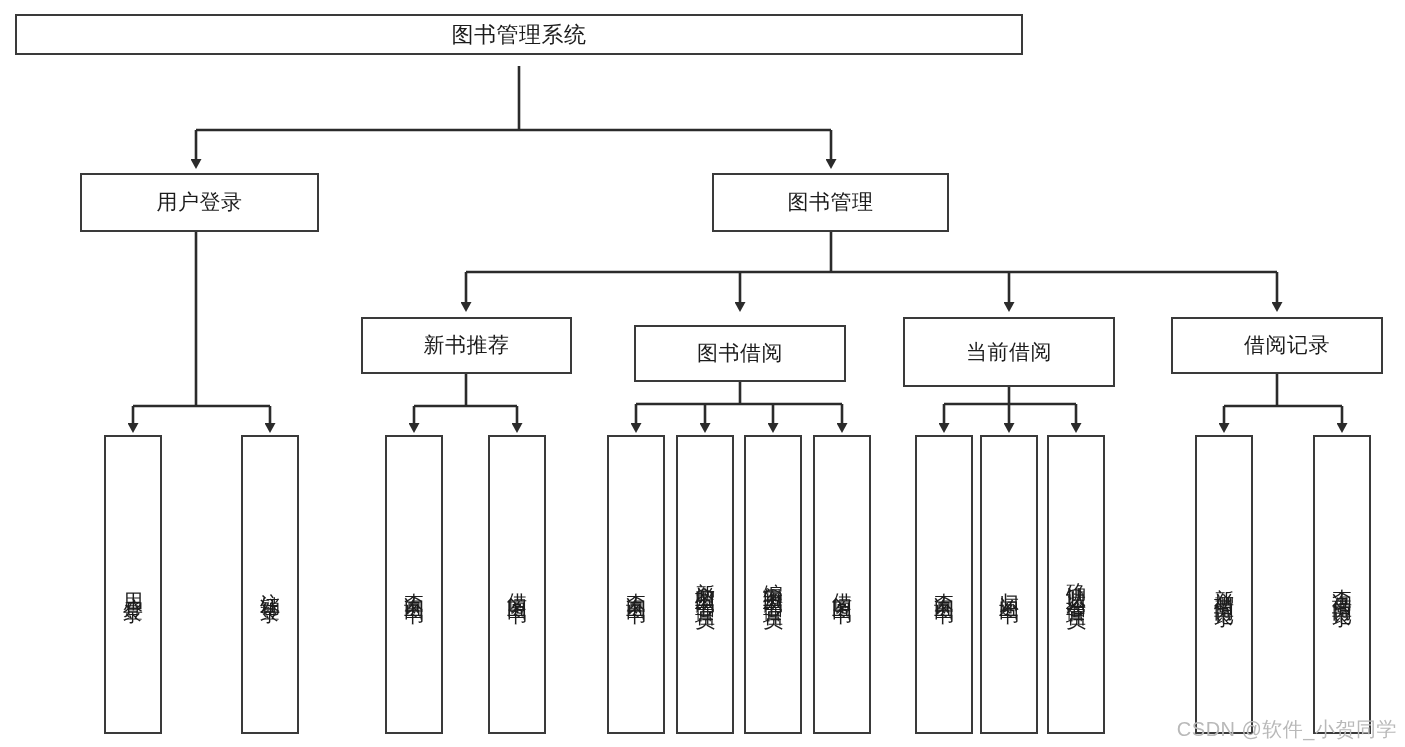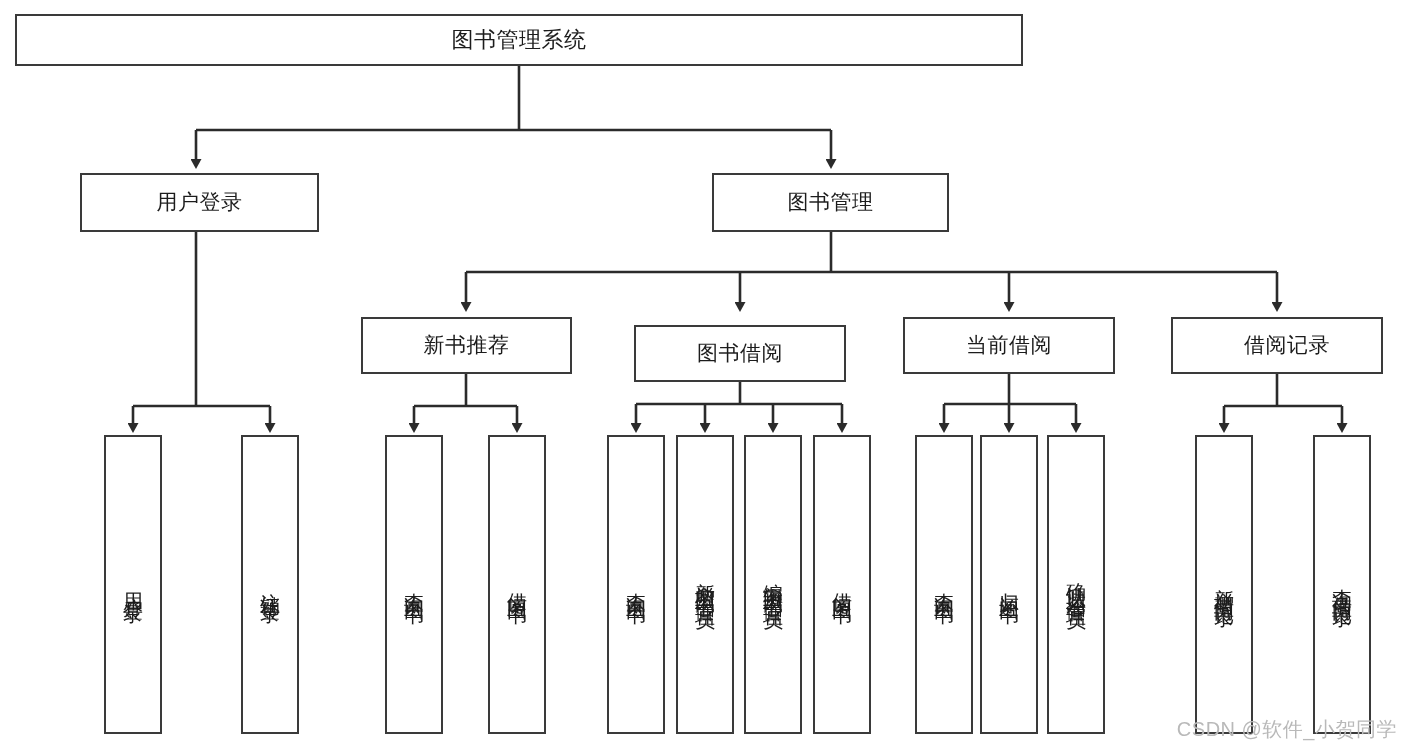--- a/index.html
+++ b/index.html
@@ -109,38 +109,38 @@
       <path d="M1009,404 L1009,424" marker-end="url(#arrow)"></path>
       <path d="M1076,404 L1076,424" marker-end="url(#arrow)"></path>
 
       <path d="M1277,374 L1277,406"></path>
       <path d="M1224,406 L1342,406"></path>
       <path d="M1224,406 L1224,424" marker-end="url(#arrow)"></path>
       <path d="M1342,406 L1342,424" marker-end="url(#arrow)"></path>
     </g>
   </svg>
 
-  <div class="node root" style="left:15px;top:14px;width:1008px;height:52px;">
+  <div class="node root" style="left:15px;top:14px;width:1008px;height:41px;">
     <span class="node-label">图书管理系统</span>
   </div>
 
   <div class="node level2" style="left:80px;top:173px;width:239px;height:59px;">
     <span class="node-label">用户登录</span>
   </div>
   <div class="node level2" style="left:712px;top:173px;width:237px;height:59px;">
     <span class="node-label">图书管理</span>
   </div>
 
   <div class="node level3" style="left:361px;top:317px;width:211px;height:57px;">
     <span class="node-label">新书推荐</span>
   </div>
   <div class="node level3" style="left:634px;top:317px;width:212px;height:57px;margin-top:8px;">
     <span class="node-label">图书借阅</span>
   </div>
-  <div class="node level3" style="left:903px;top:317px;width:212px;height:57px;">
+  <div class="node level3" style="left:903px;top:317px;width:212px;height:70px;">
     <span class="node-label">当前借阅</span>
   </div>
   <div class="node level3" style="left:1171px;top:317px;width:212px;height:57px;padding-left:20px;">
     <span class="node-label">借阅记录</span>
   </div>
 
   <div class="node leaf" style="left:104px;top:435px;width:58px;height:299px;">
     <span class="node-label">用户登录</span>
   </div>
   <div class="node leaf" style="left:241px;top:435px;width:58px;height:299px;">

